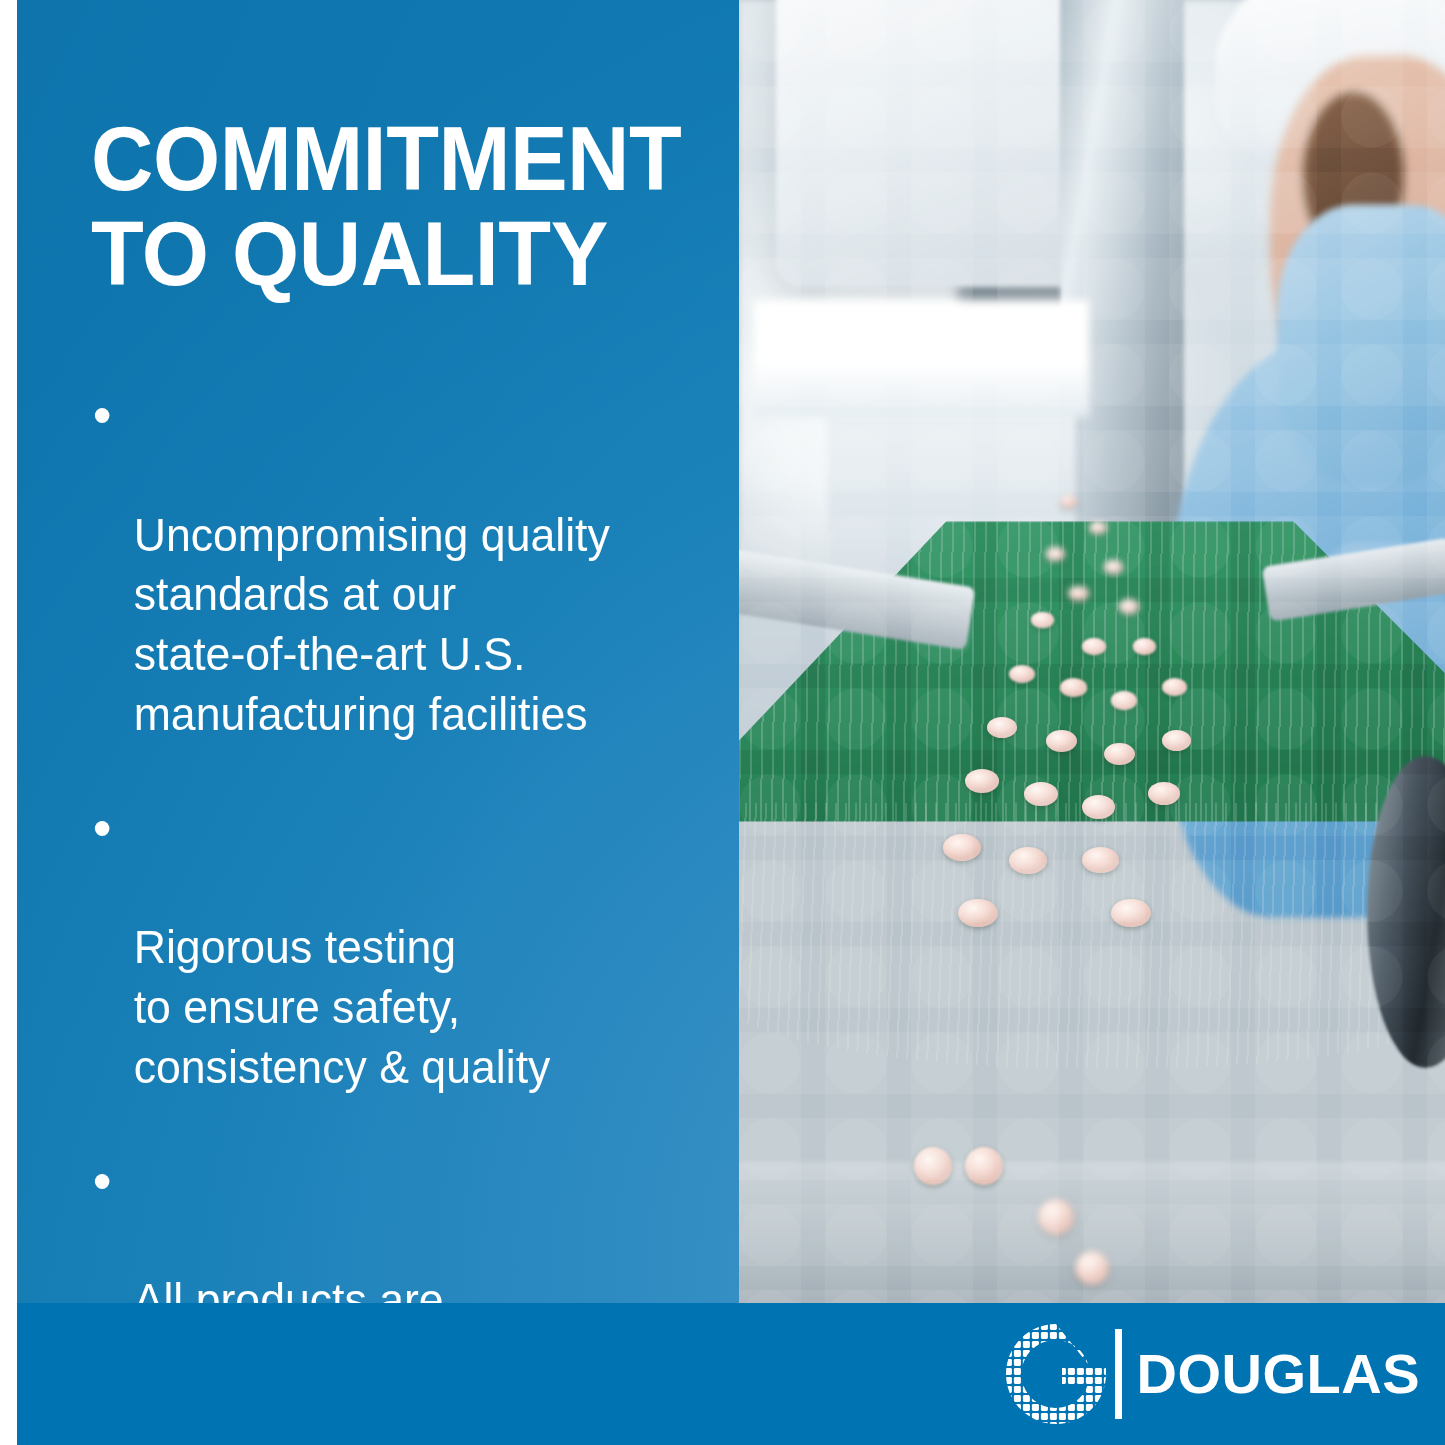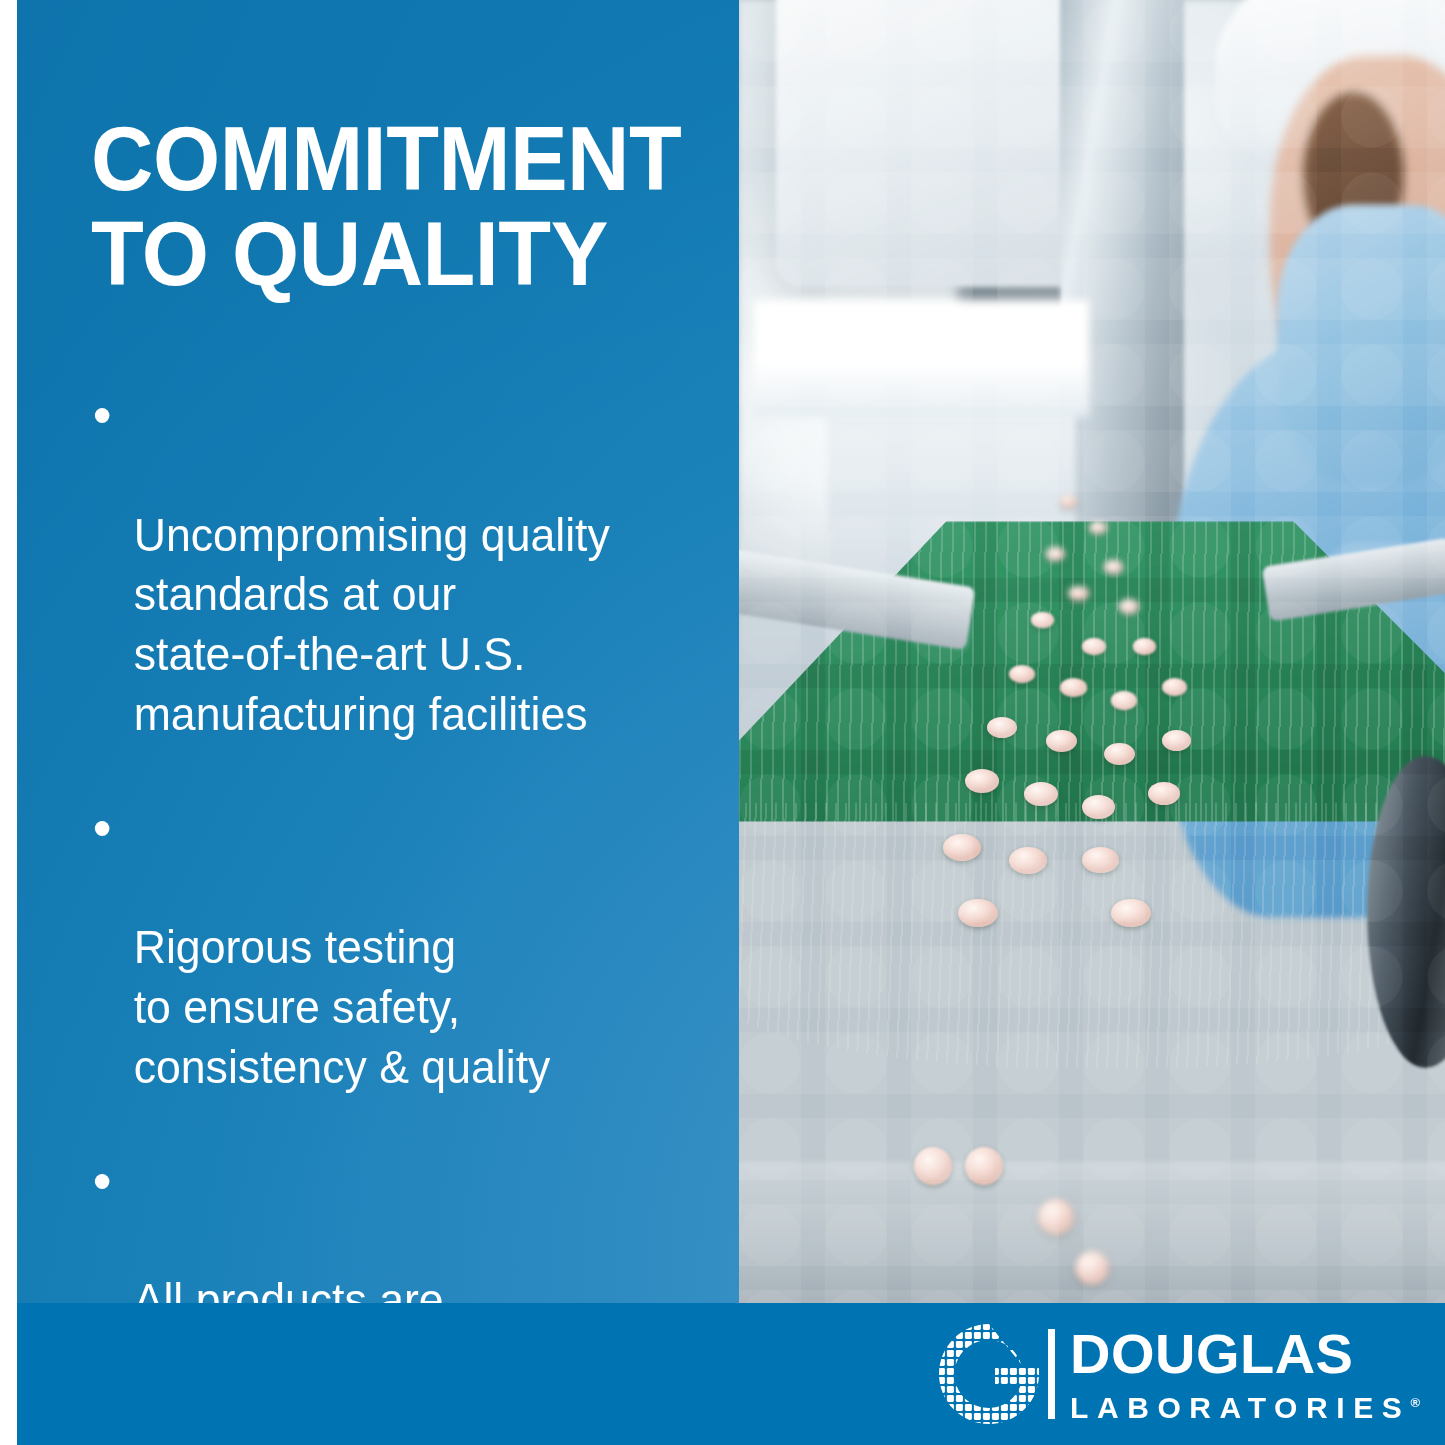--- a/index.html
+++ b/index.html
@@ -483,19 +483,18 @@
           <g clip-path="url(#gshape)">
             <rect x="-2" y="-2" width="110" height="110" fill="url(#dots)"></rect>
           </g>
         </svg>
       </div>
 
       <div class="logo-divider"></div>
 
       <div class="logo-words">
         <div class="logo-douglas">DOUGLAS</div>
-        <div class="logo-labs"><span>LABORATORIES</span><span class="reg">®</span></div>
       </div>
 
     </div>
   </div>
 
 </div>
 
 </body></html>

